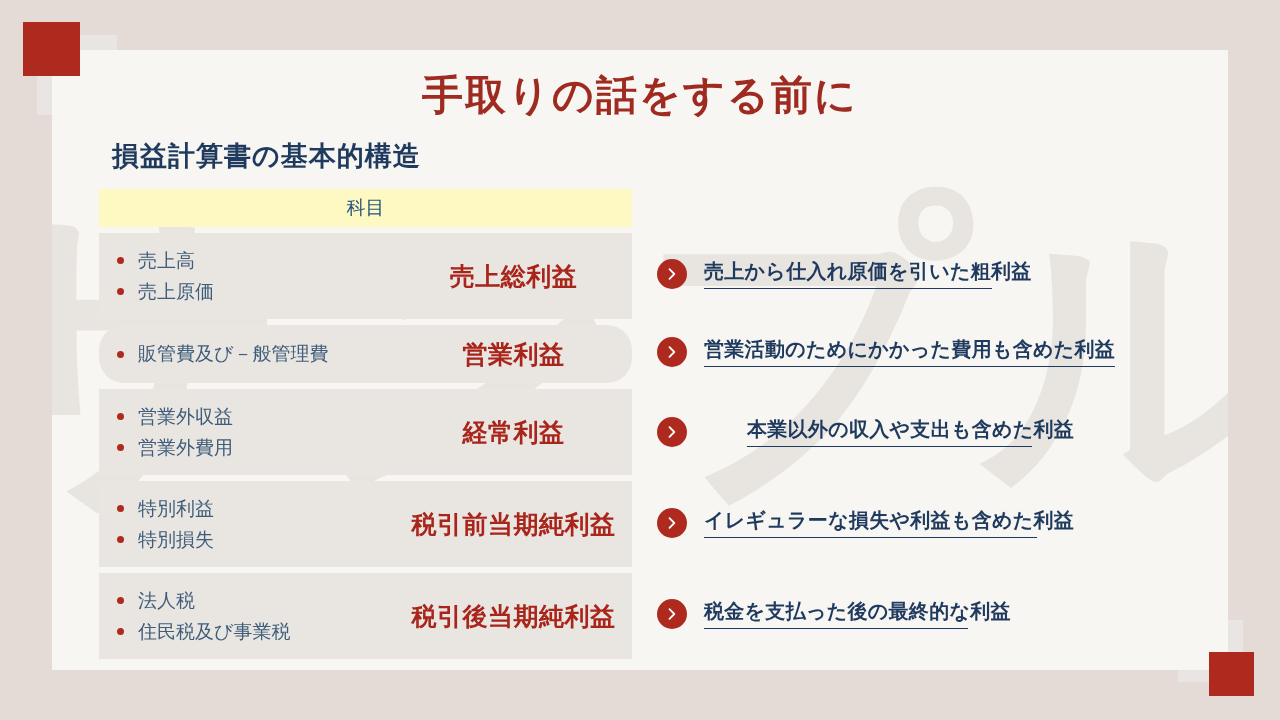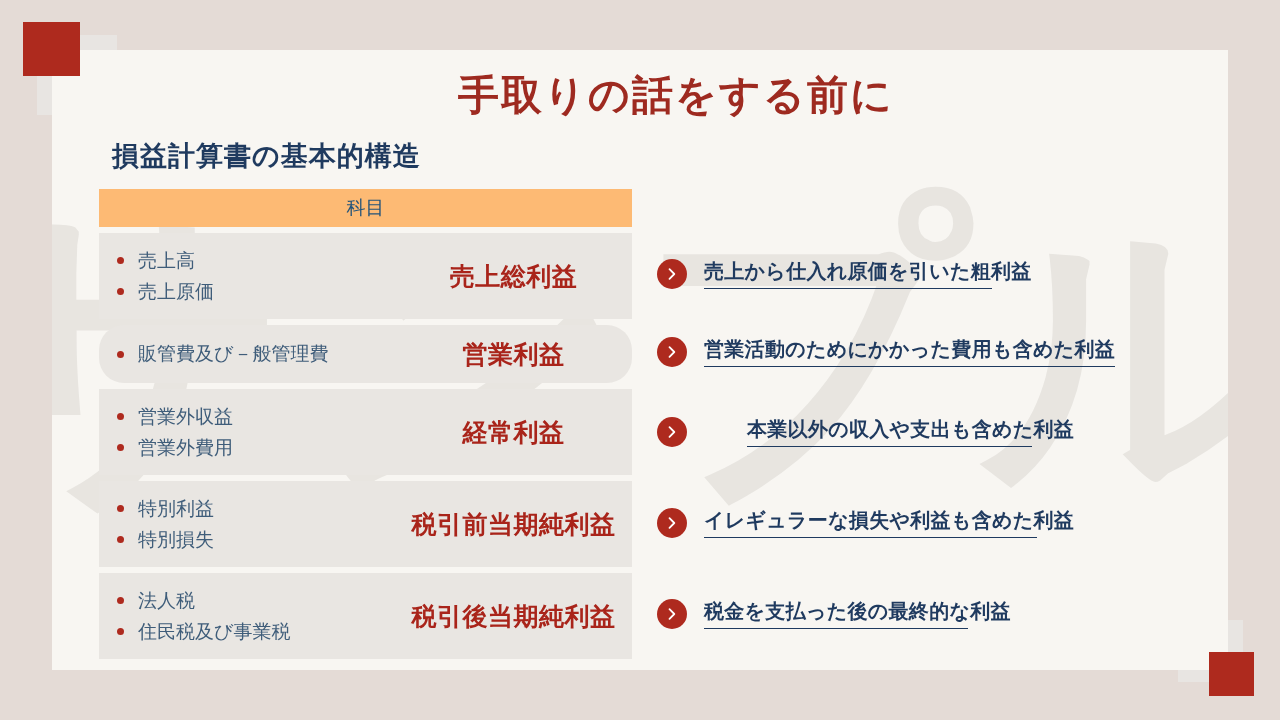--- a/index.html
+++ b/index.html
@@ -104,21 +104,20 @@
     position: absolute;
     left: 0;
     top: 18px;
     width: 1176px;
     text-align: center;
     font-family: Liberation Serif, serif;
     font-size: 41px;
     font-weight: 700;
     color: #9e2a20;
     letter-spacing: 2px;
-    padding-left: 36px;
   }
 
   
   #section-heading {
     position: absolute;
     left: 60px;
     top: 88px;
     font-size: 27px;
     font-weight: 700;
     color: #1f3a5f;
@@ -127,21 +126,21 @@
 
   
   #pl-table {
     position: absolute;
     left: 47px;
     top: 139px;
     width: 533px;
   }
   .table-header {
     height: 38px;
-    background: #fdba74;
+    background: #fef9c3;
     display: flex;
     align-items: center;
     justify-content: center;
     font-size: 19px;
     color: #24547a;
   }
   .pl-row {
     background: #e9e6e2;
     display: flex;
     align-items: center;

